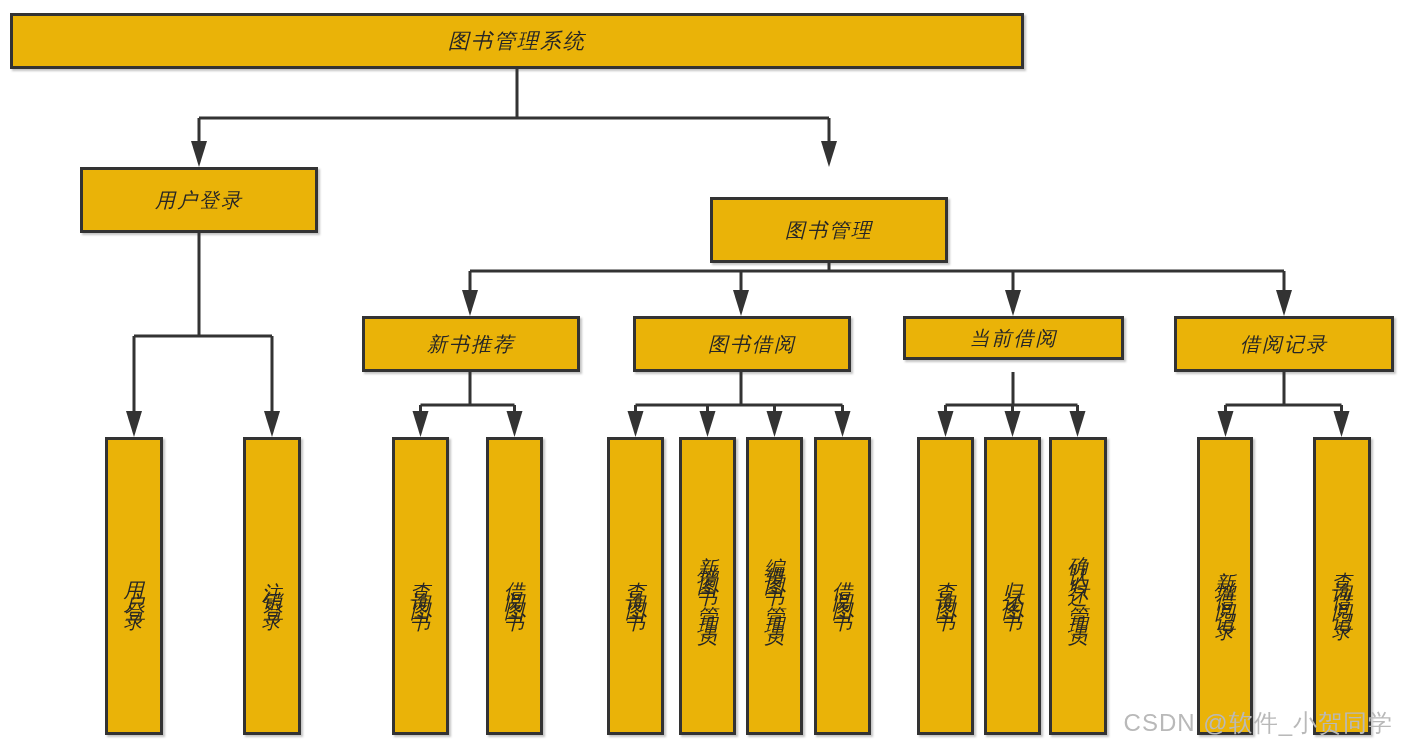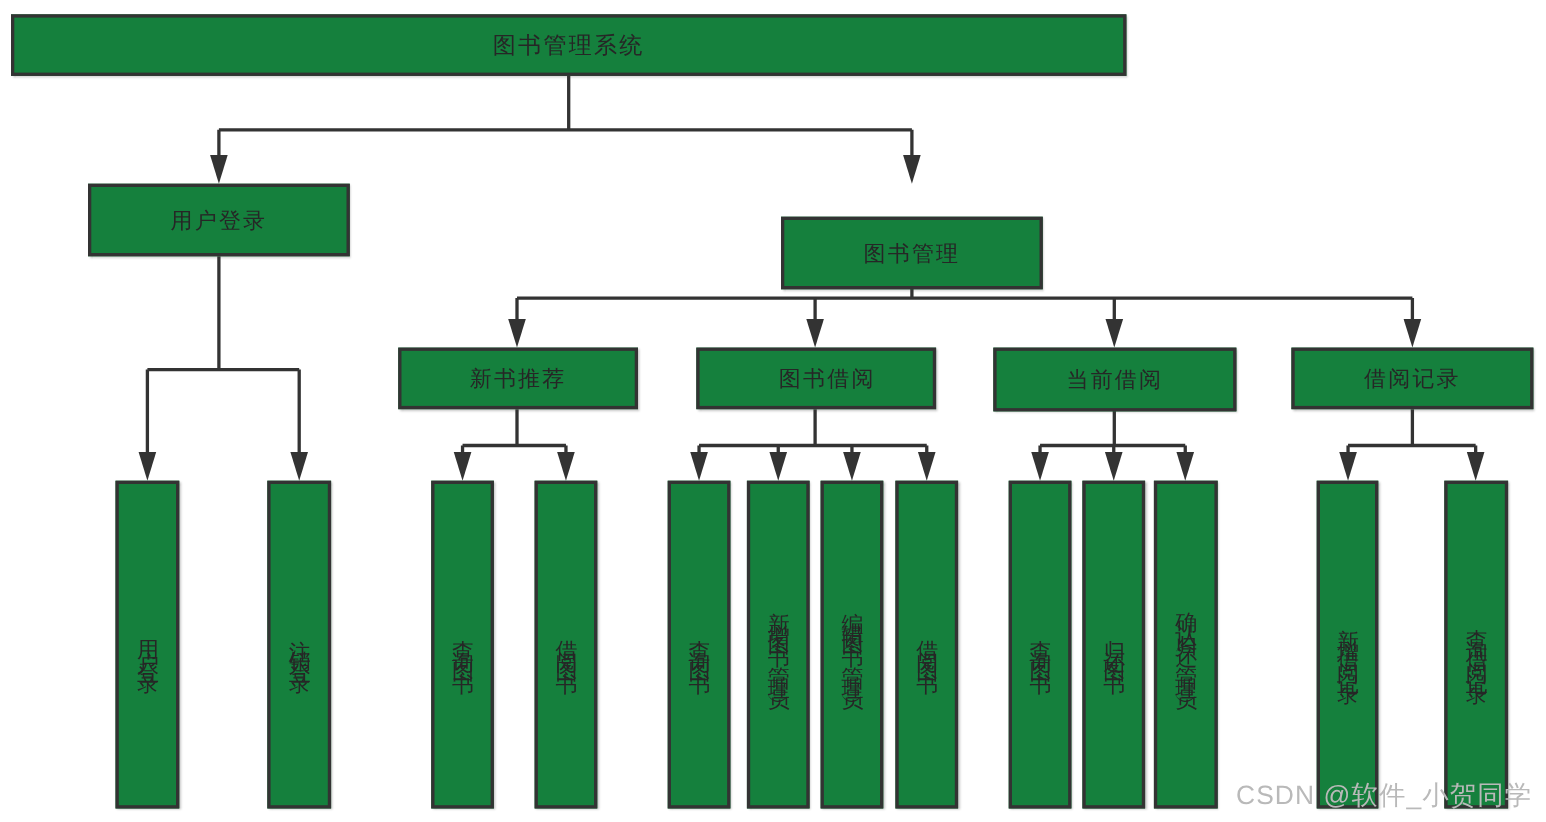--- a/index.html
+++ b/index.html
@@ -12,27 +12,28 @@
     overflow: hidden;
   }
   .wires {
     position: absolute;
     left: 0; top: 0;
     width: 1405px; height: 747px;
   }
   .box, .vbox {
     position: absolute;
     box-sizing: border-box;
-    background: #15803d;
+    background: #eab308;
     border: 3px solid #333333;
     display: flex;
     align-items: center;
     justify-content: center;
     color: #262626;
     box-shadow: 1.5px 1.5px 2px rgba(60,60,60,0.30);
+    font-style: italic;
   }
   .box span {
     font-size: 20px;
     letter-spacing: 2px;
     white-space: nowrap;
   }
   .box.root span { font-size: 21px; }
   .vbox span {
     writing-mode: vertical-rl;
     text-orientation: mixed;
@@ -100,21 +101,21 @@
   <div class="box" style="left:710px; top:167px; width:238px; height:66px;margin-top:30px;">
     <span>图书管理</span>
   </div>
 
   <div class="box" style="left:362px; top:316px; width:218px; height:56px;">
     <span>新书推荐</span>
   </div>
   <div class="box" style="left:633px; top:316px; width:218px; height:56px;padding-left:20px;">
     <span>图书借阅</span>
   </div>
-  <div class="box" style="left:903px; top:316px; width:221px; height:58px;">
+  <div class="box" style="left:903px; top:316px; width:221px; height:44px;">
     <span>当前借阅</span>
   </div>
   <div class="box" style="left:1174px; top:316px; width:220px; height:56px;align-items:center;">
     <span>借阅记录</span>
   </div>
 
   <div class="vbox" style="left:105px; top:437px; width:58px; height:298px;">
     <span>用户登录</span>
   </div>
   <div class="vbox" style="left:243px; top:437px; width:58px; height:298px;">

